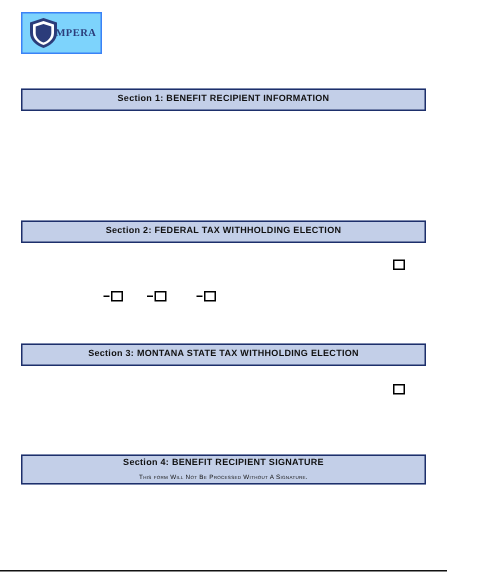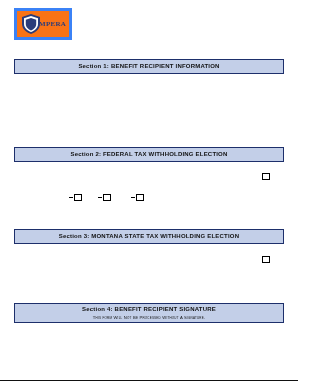--- a/index.html
+++ b/index.html
@@ -21,22 +21,22 @@
     background: #ffffff;
   }
 
   
   .logo-box {
     position: absolute;
     left: 14px;
     top: 8px;
     width: 52px;
     height: 26px;
-    border: 3px solid #3b82f6;
-    background: #f97316;
+    border: 1px solid #3b82f6;
+    background: #7dd3fc;
     overflow: hidden;
   }
   .logo-shield {
     position: absolute;
     left: 3px;
     top: 2px;
     width: 22px;
     height: 22px;
   }
   .logo-text {

